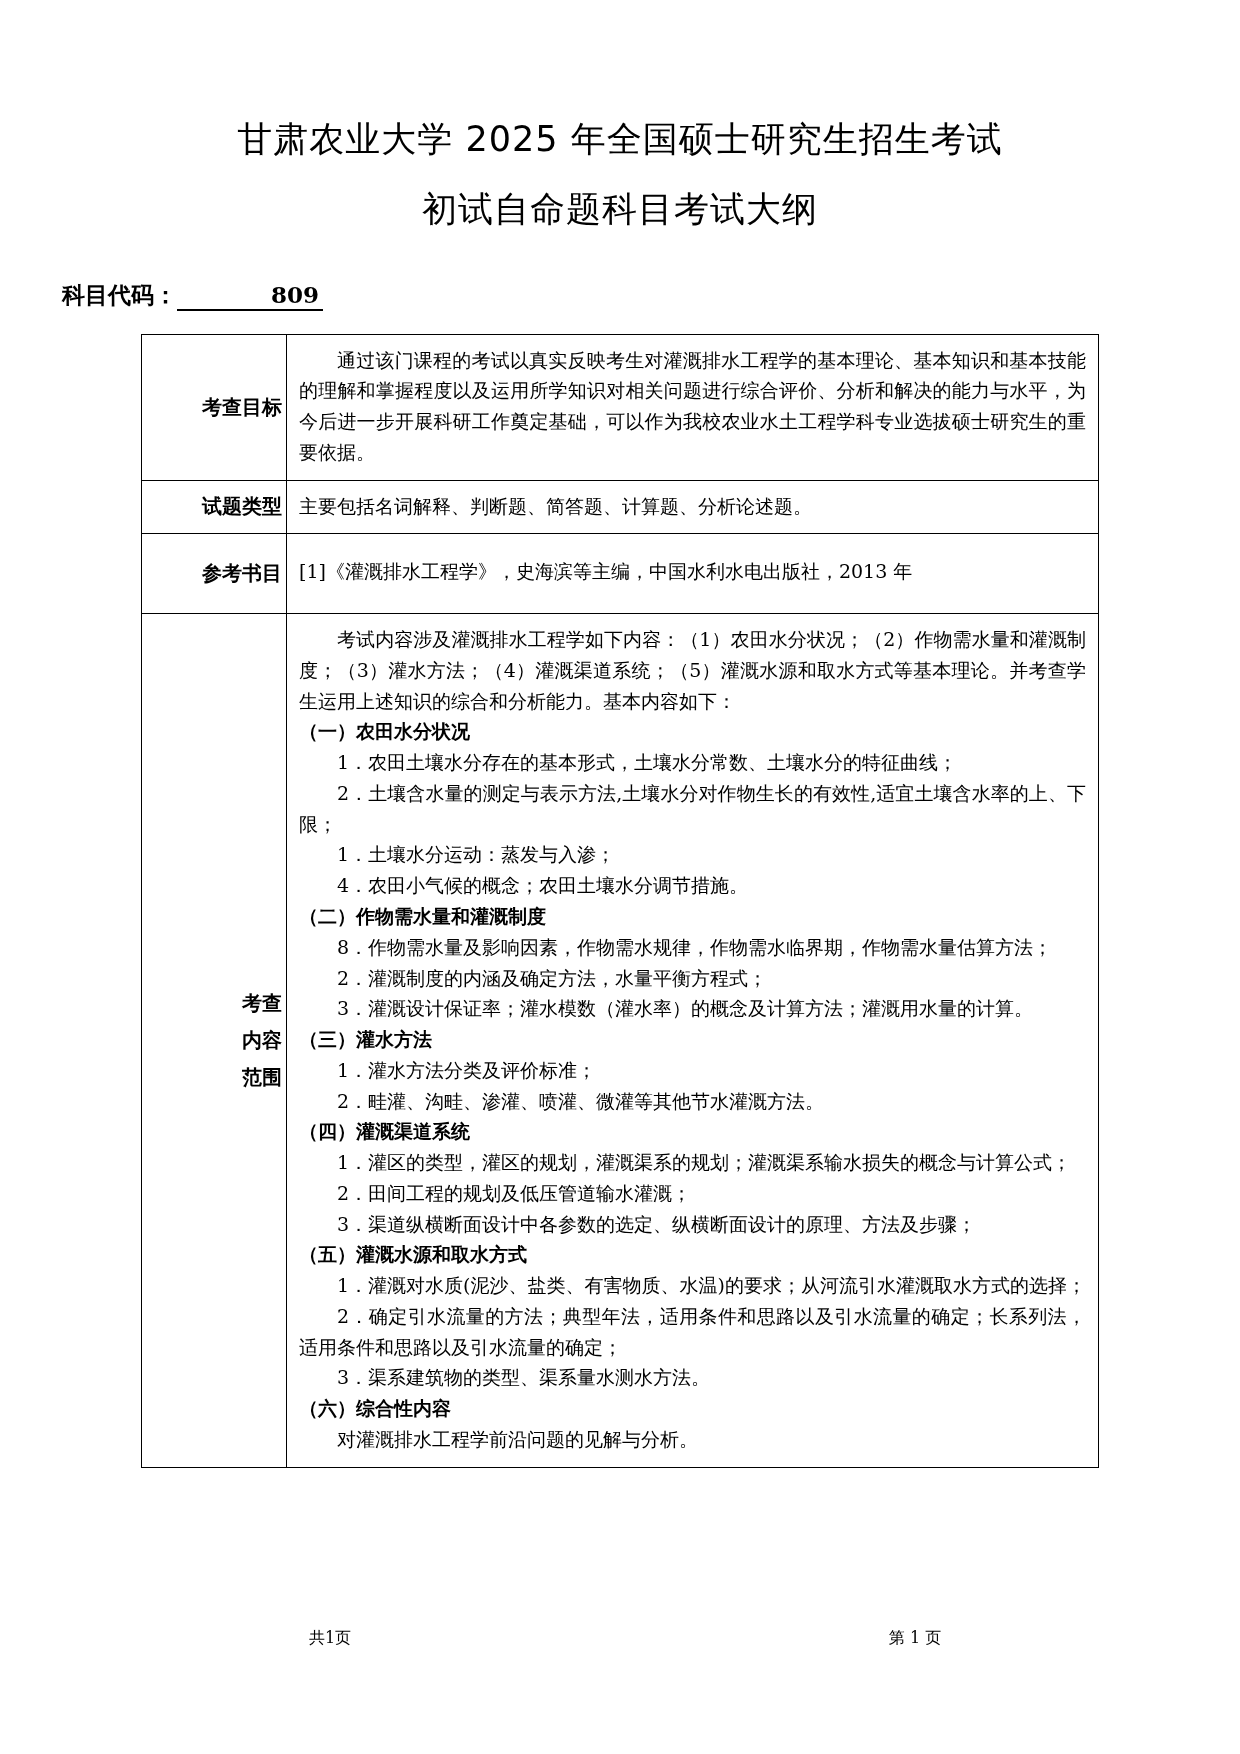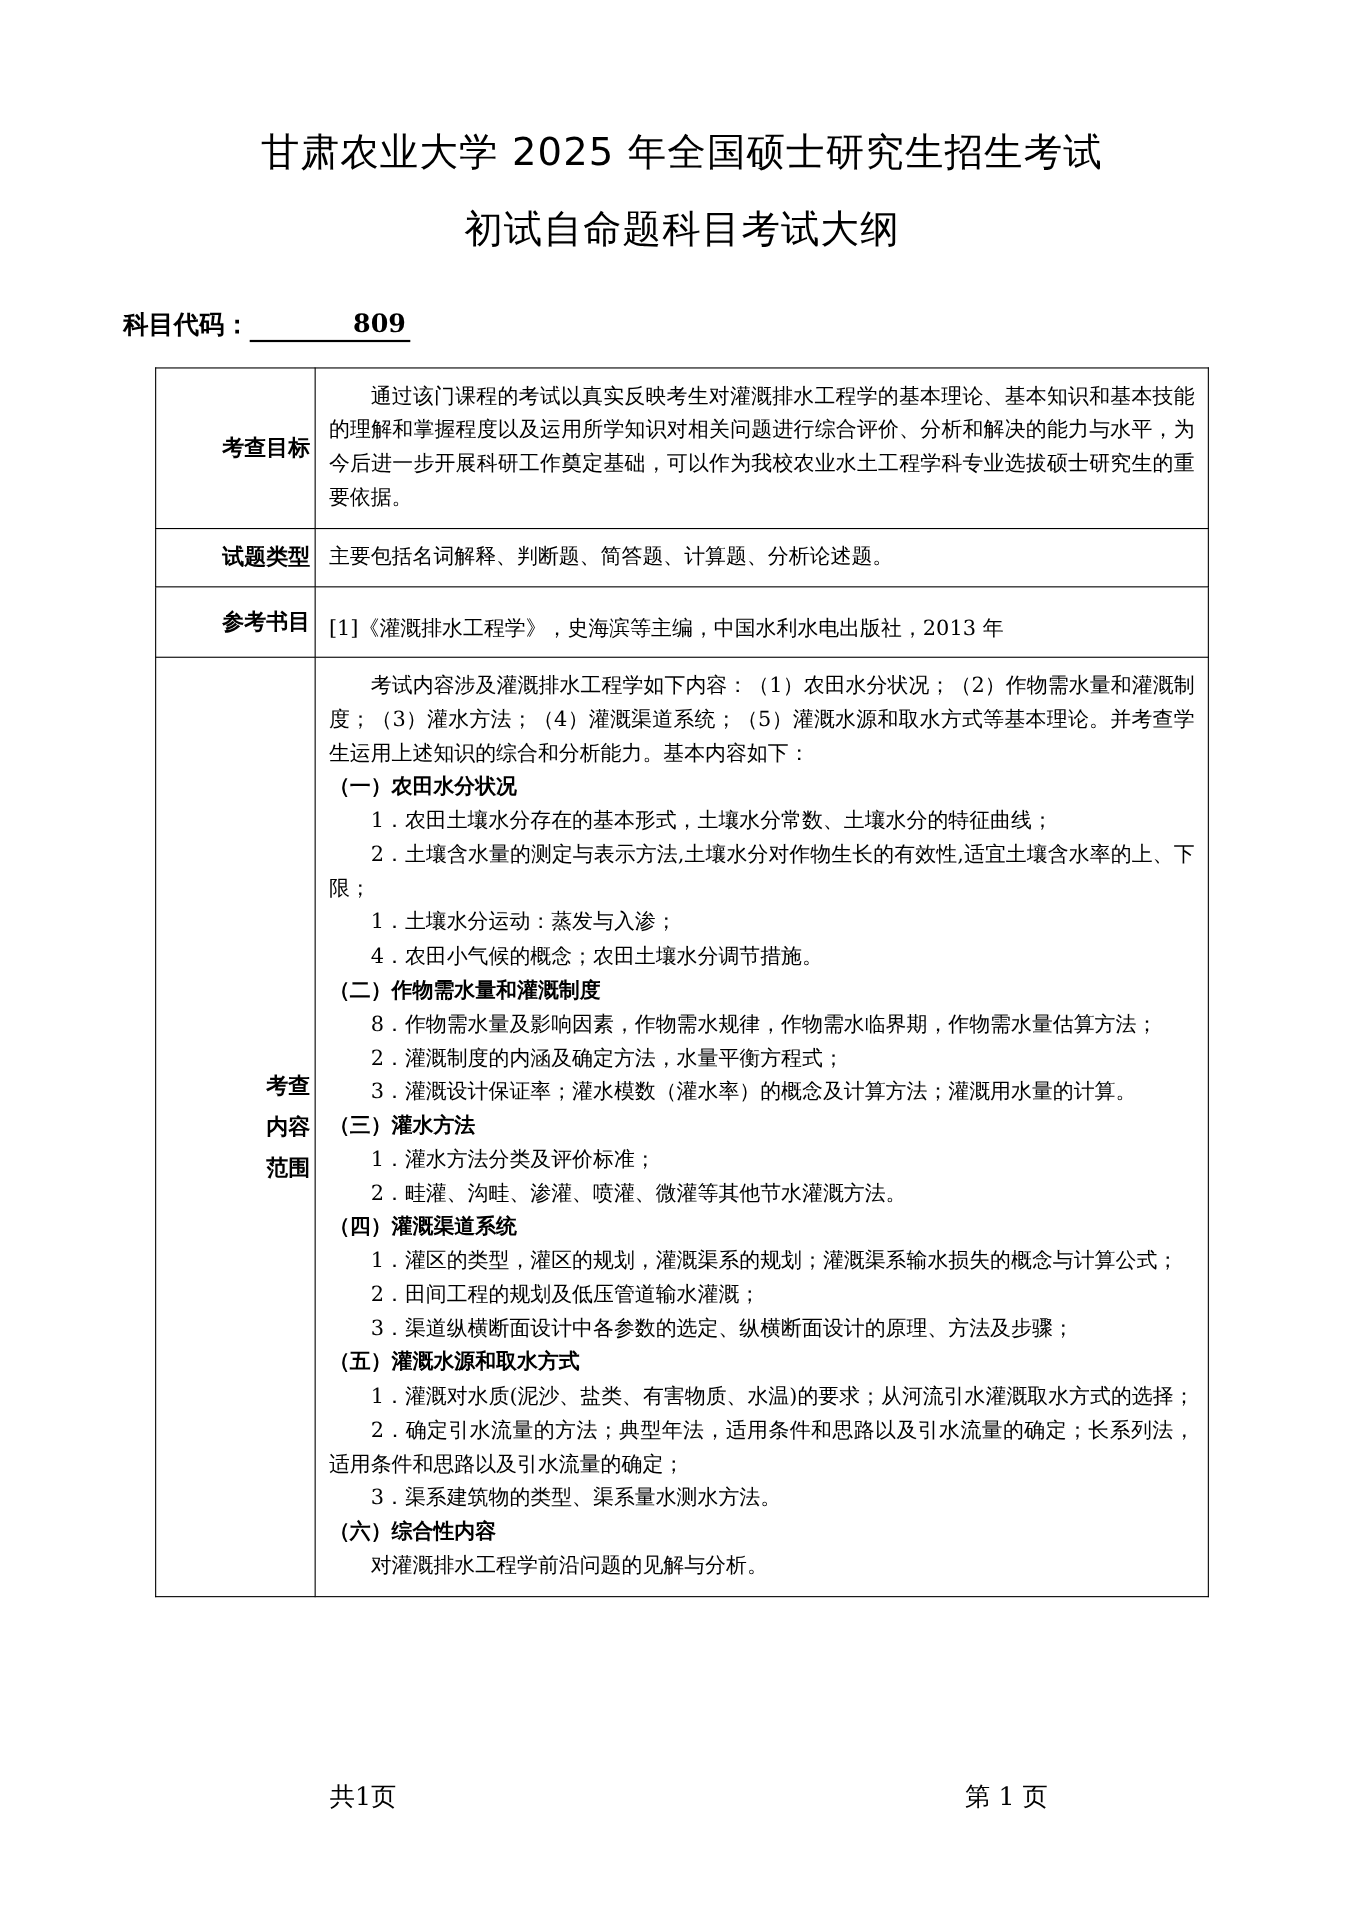--- a/index.html
+++ b/index.html
@@ -33,21 +33,21 @@
     letter-spacing: 1px;
     line-height: 1.25;
   }
   .title-line.second {
     margin-top: 26px;
   }
   .subject-row {
     display: flex;
     align-items: flex-end;
     margin-top: 48px;
-    padding-left: 112px;
+    padding-left: 62px;
     padding-right: 110px;
     font-family: "DejaVu Serif", "Liberation Serif", serif;
     font-weight: bold;
     font-size: 23px;
   }
   .subject-group {
     display: flex;
     align-items: flex-end;
     white-space: nowrap;
   }
@@ -108,21 +108,21 @@
   .stacked-label span {
     display: block;
     margin: 10px 0;
   }
   .footer {
     position: absolute;
     left: 0;
     right: 0;
     bottom: 105px;
     display: flex;
-    font-size: 23px;
+    font-size: 16px;
     font-family: "DejaVu Serif", "Liberation Serif", serif;
   }
   .footer .left {
     width: 50%;
     text-align: center;
     padding-left: 40px;
     box-sizing: border-box;
   }
   .footer .right {
     width: 50%;
@@ -157,21 +157,21 @@
         </td>
       </tr>
       <tr>
         <td class="label">试题类型</td>
         <td class="body">
           <p class="flat">主要包括名词解释、判断题、简答题、计算题、分析论述题。</p>
         </td>
       </tr>
       <tr>
         <td class="label">参考书目</td>
-        <td class="body" style="padding-top:22px;padding-bottom:10px;margin-left:40px;">
+        <td class="body" style="padding-top:22px;padding-bottom:26px;margin-left:40px;">
           <p class="flat">[1]《灌溉排水工程学》，史海滨等主编，中国水利水电出版社，2013 年</p>
         </td>
       </tr>
       <tr>
         <td class="label stacked-label">
           <span>考查</span>
           <span>内容</span>
           <span>范围</span>
         </td>
         <td class="body">

